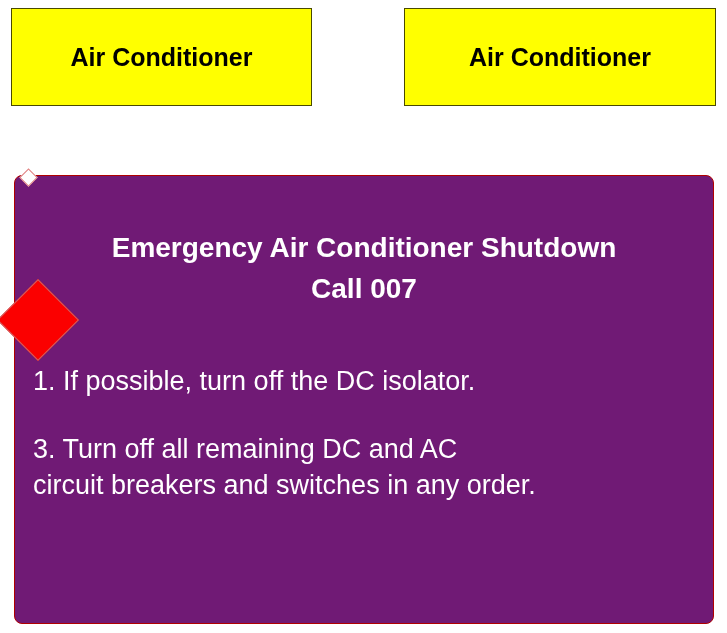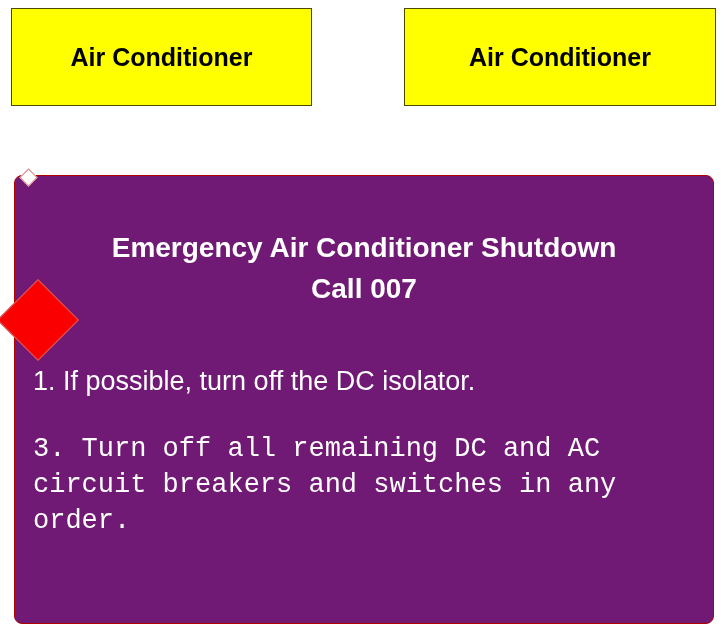--- a/index.html
+++ b/index.html
@@ -110,21 +110,20 @@
     top: 188px;
   }
   .step {
     font-size: 27px;
     line-height: 1.33;
     margin-bottom: 32px;
     white-space: pre-line;
   }
   .step:last-child {
     margin-bottom: 4px;
-    font-family: Liberation Mono, monospace;
   }
 </style>
 </head>
 <body>
 
 <div class="label-plate" id="plate-ac">
   <span class="plate-line">Air Conditioner</span>
 </div>
 
 <div class="label-plate" id="plate-dc">

